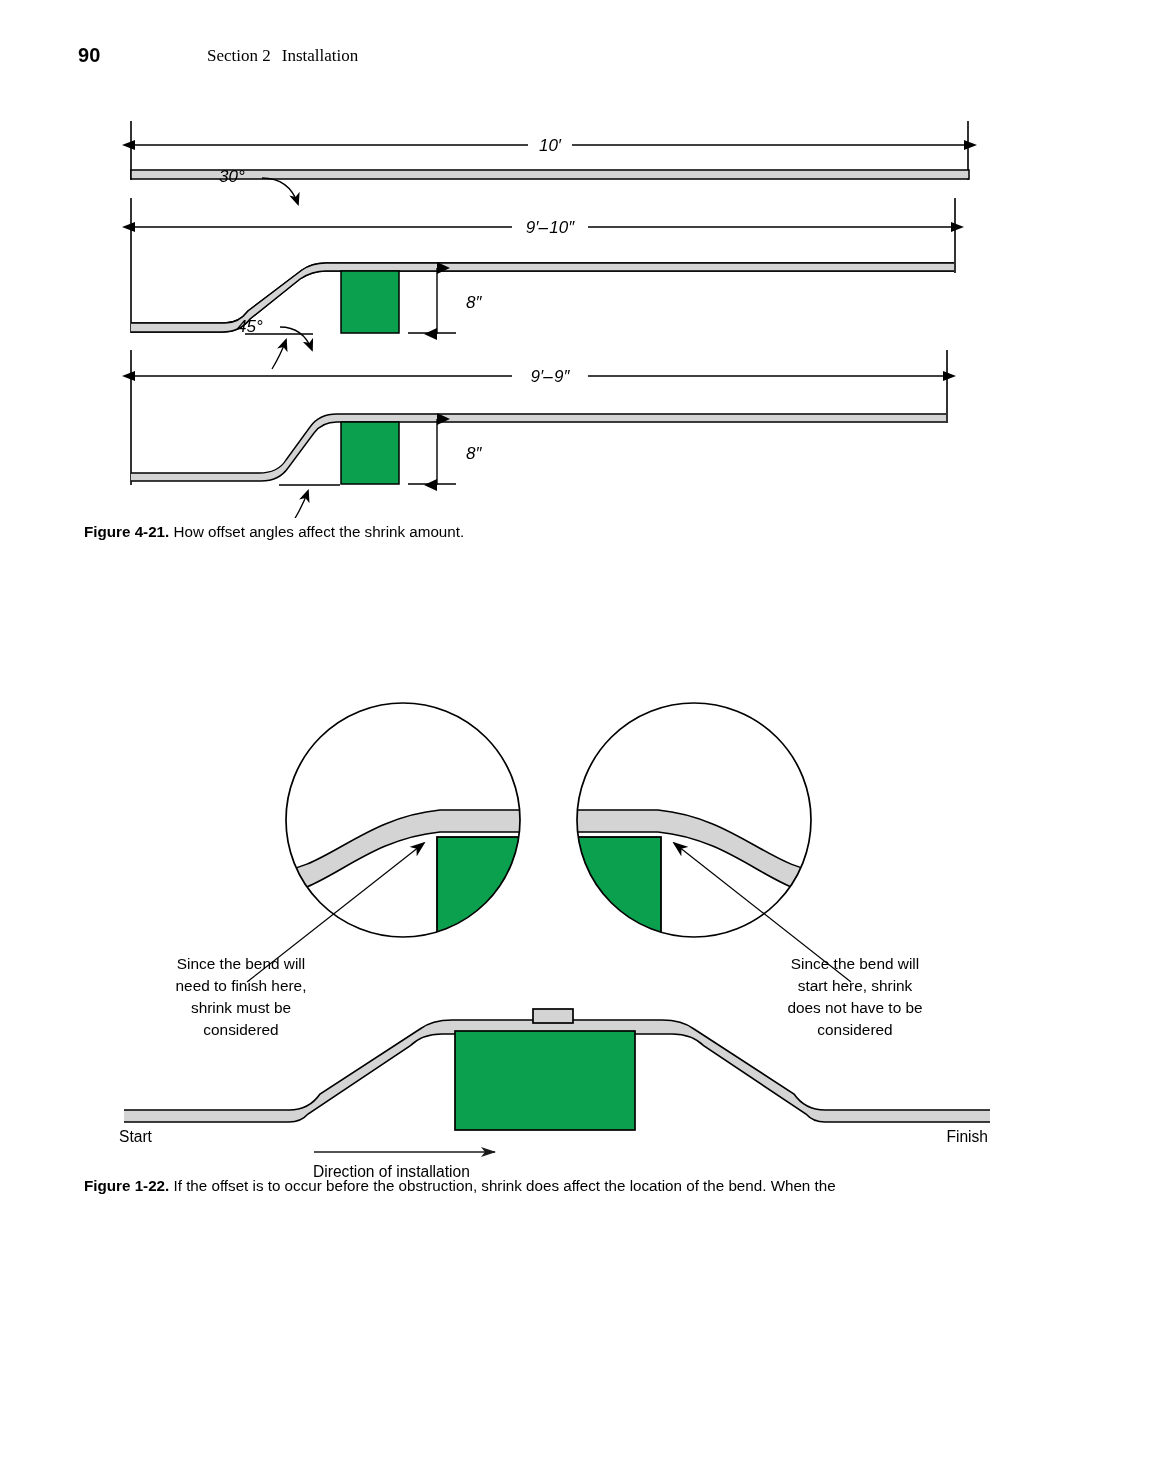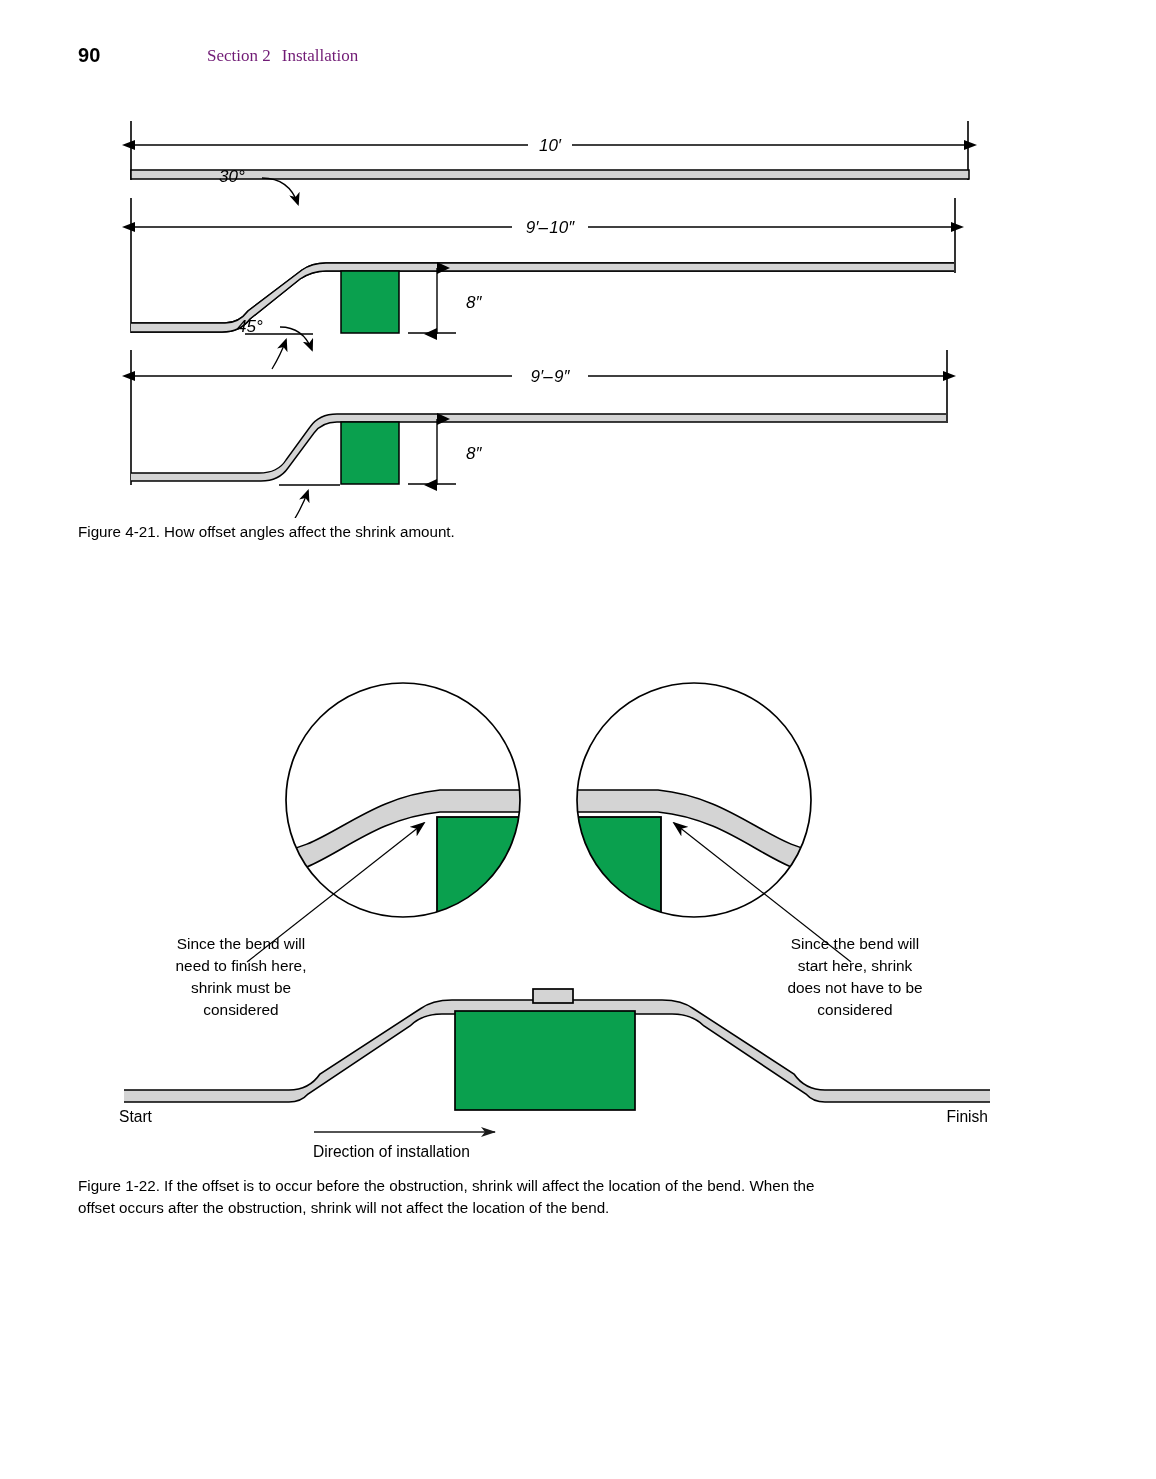--- a/index.html
+++ b/index.html
@@ -16,37 +16,37 @@
   
   .header { position:absolute; left:0; top:44px; width:1156px; height:30px; }
   .folio {
     position:absolute; left:78px; top:0;
     font-family:"Liberation Sans", sans-serif;
     font-weight:bold; font-size:20px; letter-spacing:0.2px;
   }
   .runhead {
     position:absolute; left:207px; top:2px;
     font-family:"Liberation Serif", serif;
-    font-size:17px; color:#701a75;
+    font-size:17px; color:#000000;
   }
   .runhead .gap { display:inline-block; width:11px; }
 
   
   .fig { position:absolute; left:0; }
   .fig svg { display:block; }
 
   
   .caption {
     position:absolute;
     font-family:"Liberation Sans", sans-serif;
     font-size:15.2px;
     line-height:1.42;
     color:#000;
   }
-  .caption b { font-weight:normal; }
+  .caption b { font-weight:bold;margin-left:6px; }
   #caption-421 { left:78px; top:521px; width:900px; }
   #caption-422 { left:78px; top:1175px; width:945px; text-align:justify; }
   #caption-422 .l2 { display:block; text-align:left; }
 
   .svg-text {
     font-family:"Liberation Sans", sans-serif;
     fill:#000;
   }
 </style>
 </head>
@@ -140,21 +140,21 @@
 
         <line x1="408" y1="366" x2="456" y2="366" stroke="#000" stroke-width="1.4"></line>
         <line x1="437" y1="301" x2="437" y2="367" stroke="#000" stroke-width="1.4" marker-start="url(#ar-u)" marker-end="url(#ar-d)"></line>
         <text class="svg-text" x="466" y="341" font-size="17">8″</text>
       </g>
     </svg>
   </div>
 
   <div class="caption" id="caption-421"><b>Figure 4-21.</b><span> How offset angles affect the shrink amount.</span></div>
 
-  <div class="fig" id="fig-422" style="top:660px;">
+  <div class="fig" id="fig-422" style="top:680px;">
     <svg width="1156" height="500" viewBox="0 0 1156 500" xmlns="http://www.w3.org/2000/svg">
       <defs>
         <marker id="ar-thin" markerWidth="16" markerHeight="12" refX="14" refY="6" orient="auto" markerUnits="userSpaceOnUse">
           <path d="M0,0 L16,6 L0,12 L4.5,6 Z" fill="#000"></path>
         </marker>
         <marker id="ar-dir" markerWidth="15" markerHeight="10" refX="14" refY="5" orient="auto" markerUnits="userSpaceOnUse">
           <path d="M0,0 L15,5 L0,10 L4,5 Z" fill="#1a1a1a"></path>
         </marker>
         <clipPath id="clipL">
             <circle cx="403" cy="140" r="117"></circle>
@@ -223,15 +223,15 @@
         <rect x="348" y="351" width="180" height="99" fill="#0aa04e" stroke="#000" stroke-width="1.7" transform="translate(107,0)"></rect>
       </g>
 
       <text class="svg-text" x="119" y="462" font-size="15.6">Start</text>
       <text class="svg-text" x="988" y="462" font-size="15.6" text-anchor="end">Finish</text>
       <line x1="314" y1="472" x2="495" y2="472" stroke="#1a1a1a" stroke-width="1.5" marker-end="url(#ar-dir)"></line>
       <text class="svg-text" x="313" y="497" font-size="15.6">Direction of installation</text>
     </svg>
   </div>
 
-  <div class="caption" id="caption-422"><b>Figure 1-22.</b><span> If the offset is to occur before the obstruction, shrink will affect the location of the bend. When the</span><span class="l2">offset occurs after the obstruction, shrink will not affect the location of the bend.</span></div>
+  <div class="caption" id="caption-422"><b>Figure 1-22.</b><span> If the offset is to occur before the obstruction, shrink does affect the location of the bend. When the</span></div>
 
 </div>
 
 </body></html>

